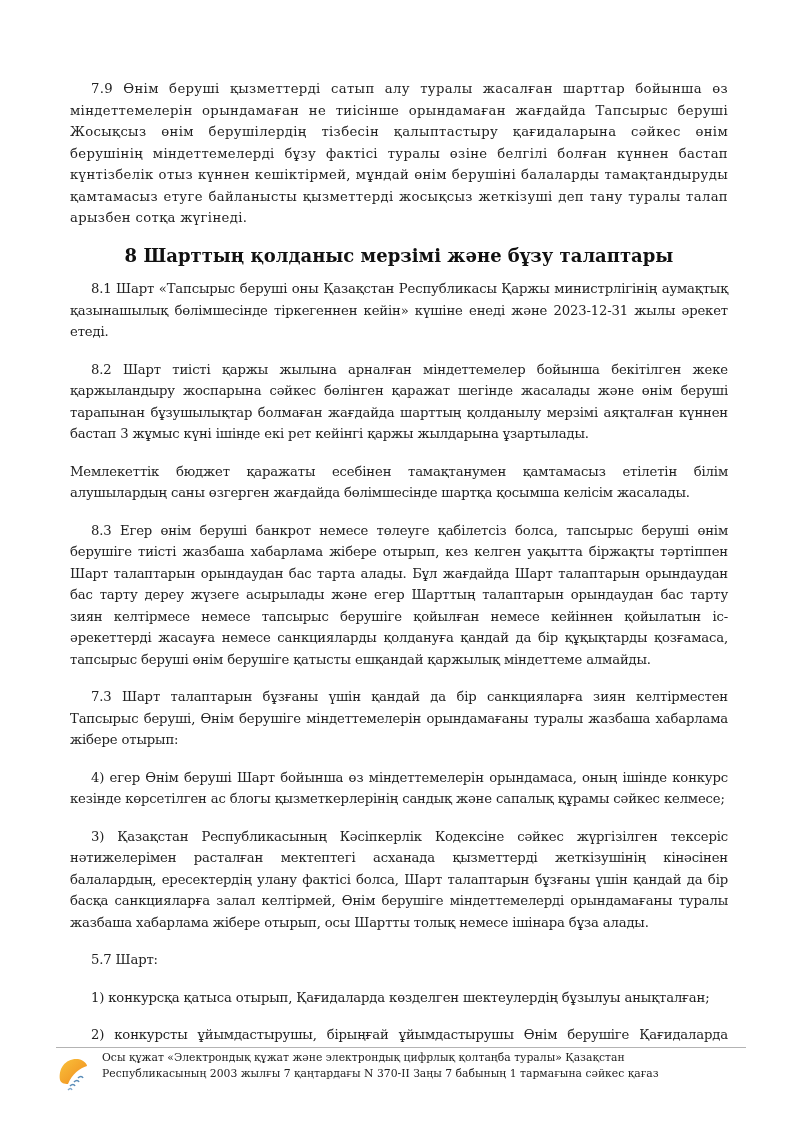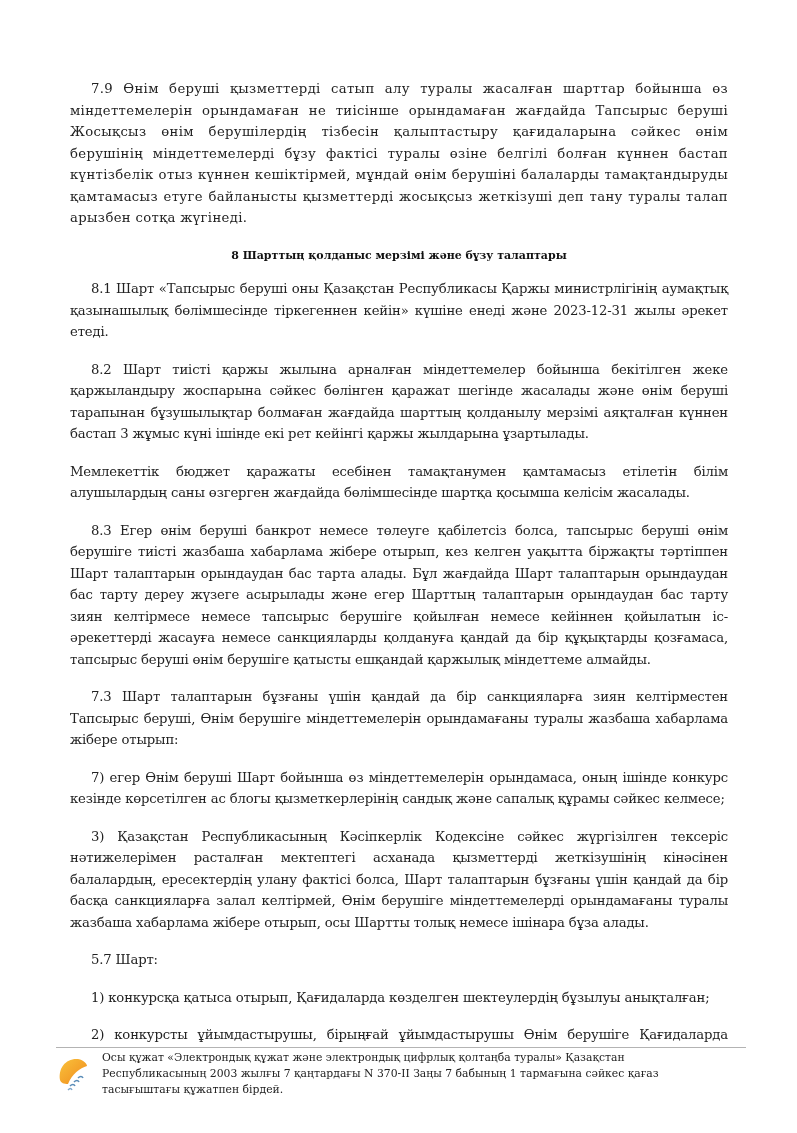--- a/index.html
+++ b/index.html
@@ -28,21 +28,21 @@
       margin: 16px;
       letter-spacing: -0.15px;
     }
     .indent {
       text-indent: 21px;
     }
     .gap {
       margin-top: 14px;
     }
     .heading {
-      font-size: 11px;
+      font-size: 18px;
       line-height: 21.5px;
       font-weight: bold;
       text-align: center;
       margin: 3px 0 0 0;
       color: #111111;
     }
     .footer-rule {
       position: absolute;
       left: 56px;
       top: 1047px;
@@ -84,21 +84,21 @@
 
   <p class="para indent gap">8.2 Шарт тиісті қаржы жылына арналған міндеттемелер бойынша бекітілген жеке қаржыландыру жоспарына сәйкес бөлінген қаражат шегінде жасалады және өнім беруші тарапынан бұзушылықтар болмаған жағдайда шарттың қолданылу мерзімі аяқталған күннен бастап 3 жұмыс күні ішінде екі рет кейінгі қаржы жылдарына ұзартылады.</p>
   <p class="para">Мемлекеттік бюджет қаражаты есебінен тамақтанумен қамтамасыз етілетін білім алушылардың саны өзгерген жағдайда бөлімшесінде шартқа қосымша келісім жасалады.</p>
 
   <p class="para indent gap">8.3 Егер өнім беруші банкрот немесе төлеуге қабілетсіз болса, тапсырыс беруші өнім берушіге тиісті жазбаша хабарлама жібере отырып, кез келген уақытта біржақты тәртіппен Шарт талаптарын орындаудан бас тарта алады. Бұл жағдайда Шарт талаптарын орындаудан бас тарту дереу жүзеге асырылады және егер Шарттың талаптарын орындаудан бас тарту зиян келтірмесе немесе тапсырыс берушіге қойылған немесе кейіннен қойылатын іс-әрекеттерді жасауға немесе санкцияларды қолдануға қандай да бір құқықтарды қозғамаса, тапсырыс беруші өнім берушіге қатысты ешқандай қаржылық міндеттеме алмайды.</p>
 
 
   <p class="para indent gap">7.3 Шарт талаптарын бұзғаны үшін қандай да бір санкцияларға зиян келтірместен Тапсырыс беруші, Өнім берушіге міндеттемелерін орындамағаны туралы жазбаша хабарлама жібере отырып:</p>
 
 
-  <p class="para indent gap">7) егер Өнім беруші Шарт бойынша өз міндеттемелерін орындамаса, оның ішінде конкурс кезінде көрсетілген ас блогы қызметкерлерінің сандық және сапалық құрамы сәйкес келмесе;</p>
+  <p class="para indent gap">4) егер Өнім беруші Шарт бойынша өз міндеттемелерін орындамаса, оның ішінде конкурс кезінде көрсетілген ас блогы қызметкерлерінің сандық және сапалық құрамы сәйкес келмесе;</p>
 
   <p class="para indent gap">3) Қазақстан Республикасының Кәсіпкерлік Кодексіне сәйкес жүргізілген тексеріс нәтижелерімен расталған мектептегі асханада қызметтерді жеткізушінің кінәсінен балалардың, ересектердің улану фактісі болса, Шарт талаптарын бұзғаны үшін қандай да бір басқа санкцияларға залал келтірмей, Өнім берушіге міндеттемелерді орындамағаны туралы жазбаша хабарлама жібере отырып, осы Шартты толық немесе ішінара бұза алады.</p>
 
   <p class="para indent gap">5.7 Шарт:</p>
 
   <p class="para indent gap">1) конкурсқа қатыса отырып, Қағидаларда көзделген шектеулердің бұзылуы анықталған;</p>
 
   <p class="para indent gap" style="text-align-last:justify;">2) конкурсты ұйымдастырушы, бірыңғай ұйымдастырушы Өнім берушіге Қағидаларда</p>
 </div>
 
@@ -116,15 +116,14 @@
       <path d="M4 26 C2 14 10 4 22 5 C28 6 31 10 31 12 C24 14 16 20 12 30 C8 30 5 29 4 26 Z" fill="url(#sunGrad)"></path>
       <path d="M14 32 c2 -2 4 -2 5 0" stroke="#5B8DB8" stroke-width="1.6" fill="none"></path>
       <path d="M18 28 c2 -2 4 -2 5 0" stroke="#5B8DB8" stroke-width="1.6" fill="none"></path>
       <path d="M22 24 c2 -2 4 -2 5 0" stroke="#5B8DB8" stroke-width="1.6" fill="none"></path>
       <path d="M12 36 c2 -2 3 -2 4 0" stroke="#7FA8CC" stroke-width="1.4" fill="none"></path>
     </svg>
   </span>
   <div class="footer-text">
     <div>Осы құжат «Электрондық құжат және электрондық цифрлық қолтаңба туралы» Қазақстан</div>
     <div>Республикасының 2003 жылғы 7 қаңтардағы N 370-II Заңы 7 бабының 1 тармағына сәйкес қағаз</div>
-    <div>тасығыштағы құжатпен бірдей.</div>
   </div>
 </div>
 
 </body></html>

